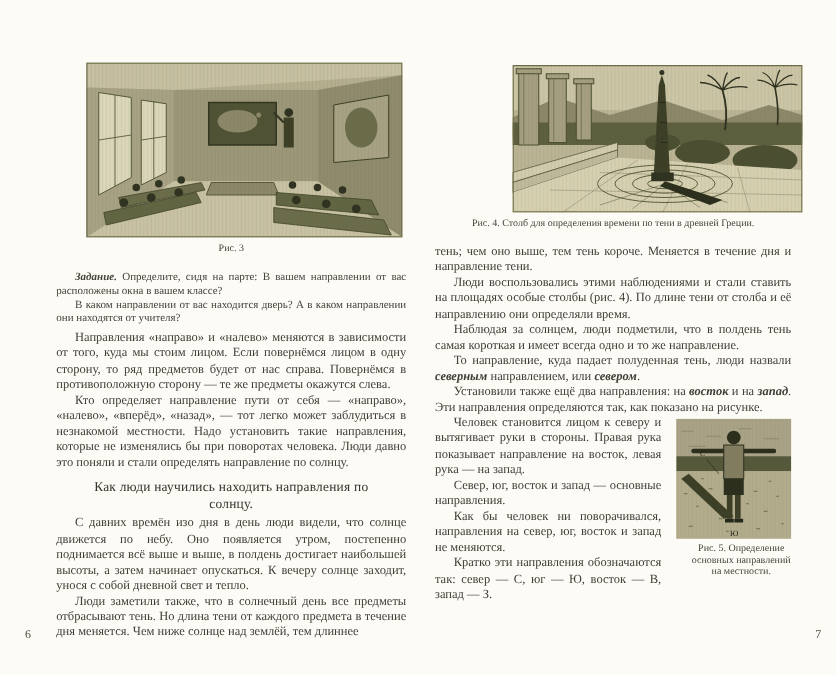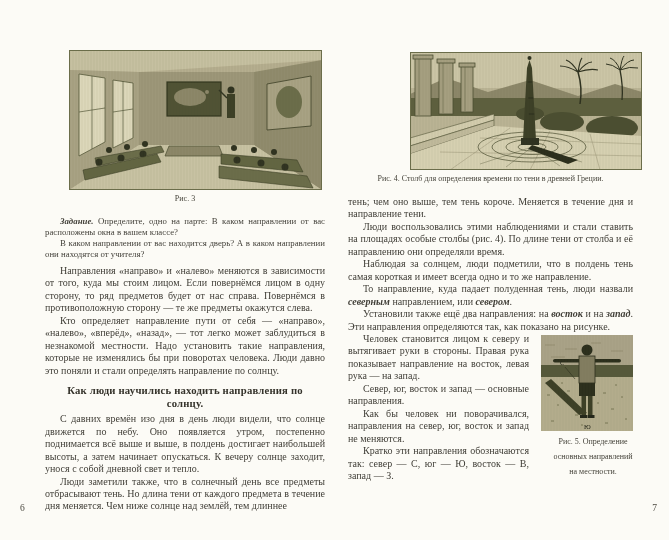--- a/index.html
+++ b/index.html
@@ -17,31 +17,31 @@
     font-size:8px;line-height:10px;text-align:center;color:#45433a;
     margin-top:4px;
   }
   .task{font-size:8.8px;line-height:11px;margin-top:6px;color:#45433c;}
   .bodytext{font-size:10px;line-height:12.45px;}
   .p{margin:0;text-align:justify;text-indent:15px;}
   .p.noindent{text-indent:0;}
   .mt5{margin-top:5px;}
   .mt8{margin-top:8px;}
   .heading{
-    font-weight:bold;font-size:10.7px;line-height:12.6px;text-align:center;
+    font-weight:normal;font-size:10.7px;line-height:12.6px;text-align:center;
     margin:7px 18px 4px;color:#34322a;letter-spacing:.2px;
   }
   .it{}
   .bi{font-style:italic;font-weight:bold;}
   .wrapblock{overflow:visible;}
   .fig5{
     float:right;width:96px;margin:2px 0 2px 8px;
   }
   .fig5 svg{display:block;margin-left:4px;}
-  .fig5 .caption{margin-top:3px;line-height:15px;margin-left:16px;}
+  .fig5 .caption{margin-top:3px;line-height:9px;margin-left:16px;}
   .pagenum{
     position:absolute;top:503px;font-size:9.5px;color:#4b4940;
   }
   .pn-left{left:20px;}
   .pn-right{right:12px;}
   .svgtxt{font-family:"Liberation Serif",serif;font-size:6.5px;fill:#23261a;}
 </style>
 </head>
 <body>
 
@@ -93,21 +93,21 @@
         <circle cx="192" cy="113" r="3.5" fill="#2f3220"></circle>
         <circle cx="216" cy="117" r="3.5" fill="#2f3220"></circle>
         <polygon points="150,116 238,126 244,138 150,128" fill="#6b6d4a" stroke="#3c3f26" stroke-width="0.6"></polygon>
         <rect width="253" height="140" fill="url(#h1)"></rect>
         <rect x="0.5" y="0.5" width="252" height="139" fill="none" stroke="#6b6d4a" stroke-width="1"></rect>
       </svg>
       <figcaption class="caption">Рис. 3</figcaption>
     </figure>
 
     <div class="task">
-      <p class="p"><span class="bi">Задание.</span><span> Определите, одно на парте: В каком направлении от вас расположены окна в вашем классе?</span></p>
+      <p class="p"><span class="bi">Задание.</span><span> Определите, сидя на парте: В вашем направлении от вас расположены окна в вашем классе?</span></p>
       <p class="p"><span>В каком направлении от вас находится дверь? А в каком направлении они находятся от учителя?</span></p>
     </div>
 
     <div class="bodytext">
       <p class="p mt5"><span class="it">Направления «направо» и «налево» меняются в зависимости от того, куда мы стоим лицом.</span><span> Если повернёмся лицом в одну сторону, то ряд предметов будет от нас справа. Повернёмся в противоположную сторону — те же предметы окажутся слева.</span></p>
       <p class="p"><span>Кто определяет направление пути от себя — «направо», «налево», «вперёд», «назад», — тот легко может заблудиться в незнакомой местности. Надо установить такие направления, которые не изменялись бы при поворотах человека. Люди давно это поняли и стали определять направление по солнцу.</span></p>
       <h2 class="heading">Как люди научились находить направления по солнцу.</h2>
       <p class="p"><span>С давних времён изо дня в день люди видели, что солнце движется по небу. Оно появляется утром, постепенно поднимается всё выше и выше, в полдень достигает наибольшей высоты, а затем начинает опускаться. К вечеру солнце заходит, унося с собой дневной свет и тепло.</span></p>
       <p class="p"><span>Люди заметили также, что в солнечный день все предметы отбрасывают тень. Но длина тени от каждого предмета в течение дня меняется. Чем ниже солнце над землёй, тем длиннее</span></p>
     </div>

